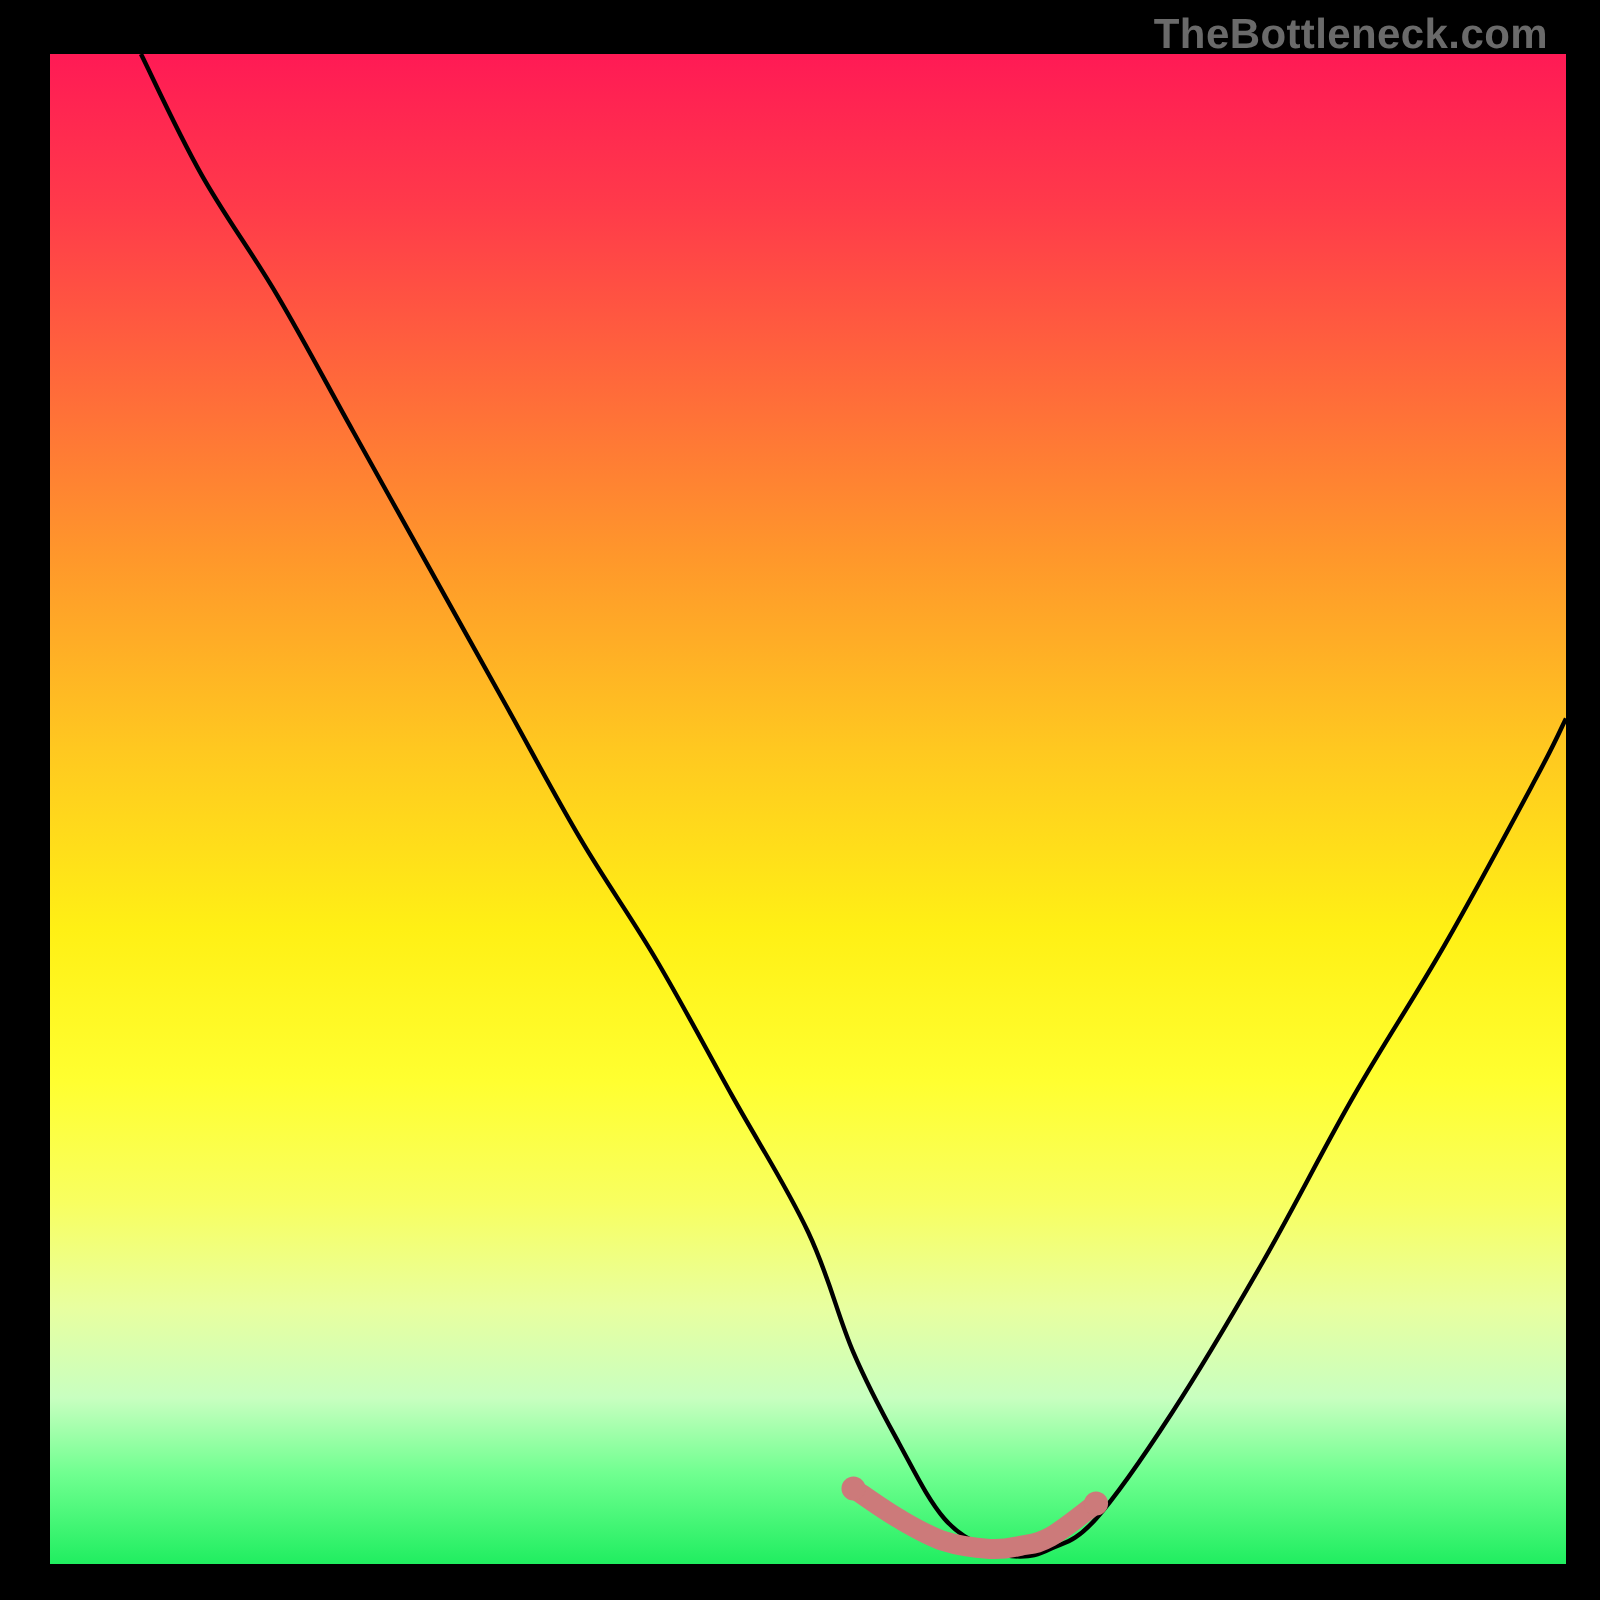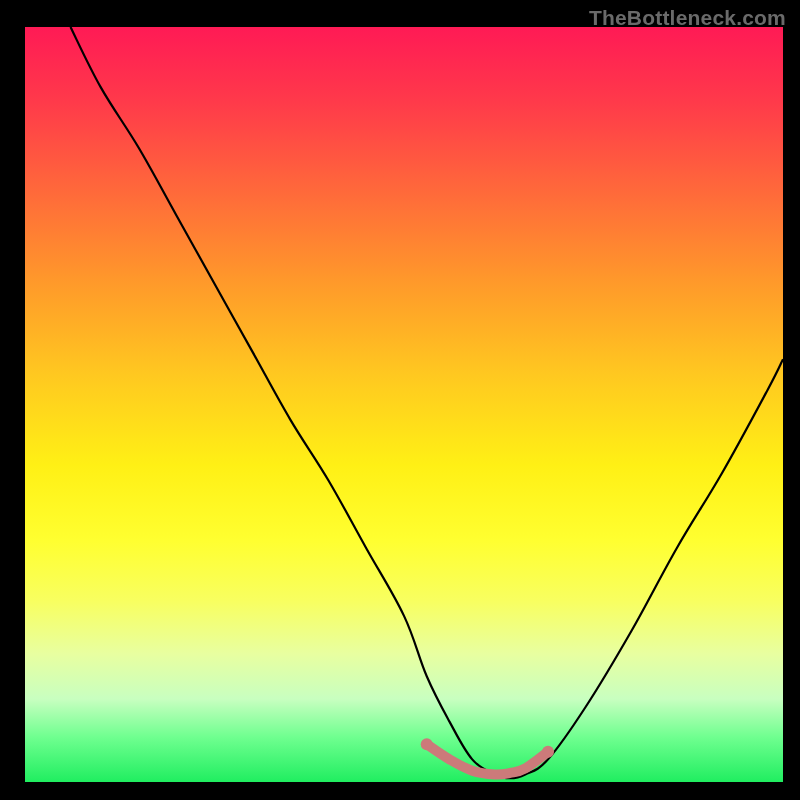--- a/index.html
+++ b/index.html
@@ -27,21 +27,21 @@
       #f8ff60 76%,
       #e8ffa0 83%,
       #c8ffc0 89%,
       #70ff90 94%,
       #20ee60 100%
     );
   }
   .watermark {
     position: absolute;
     top: 6px;
-    right: 14px;
+    right: 26px;
     font-family: Arial, Helvetica, sans-serif;
     font-size: 21px;
     font-weight: 600;
     color: #6a6a6a;
     letter-spacing: 0.2px;
   }
   svg.curve {
     position: absolute;
     left: 0;
     top: 0;

